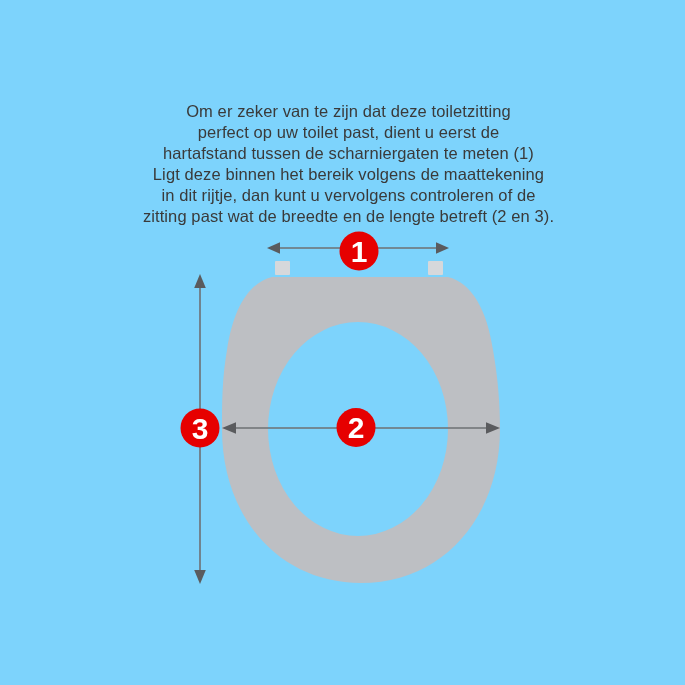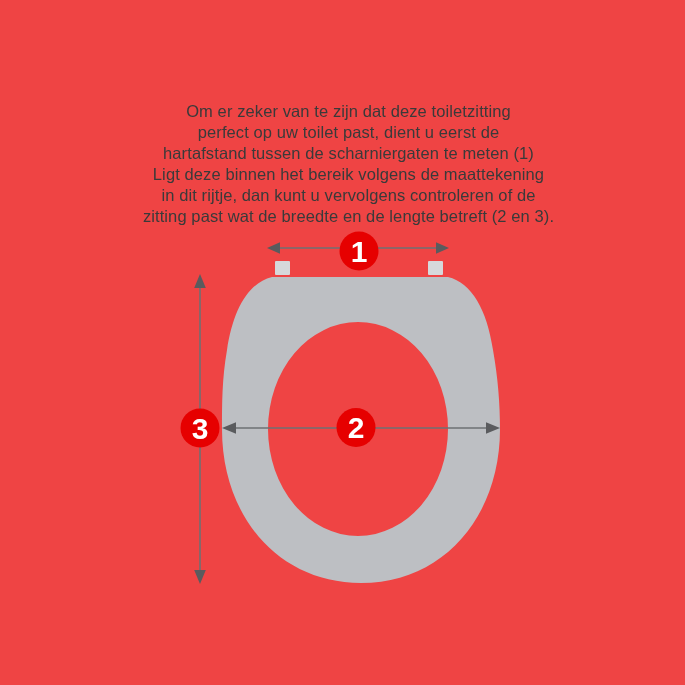--- a/index.html
+++ b/index.html
@@ -4,21 +4,21 @@
 <style>
   html, body {
     margin: 0;
     padding: 0;
     background: #ffffff;
   }
   .canvas {
     position: relative;
     width: 685px;
     height: 685px;
-    background: #ef4444;
+    background: #7dd3fc;
     overflow: hidden;
     font-family: "Liberation Sans", sans-serif;
   }
   .instructions {
     position: absolute;
     top: 101px;
     left: 6px;
     width: 685px;
     text-align: center;
     color: #3a3a3a;

